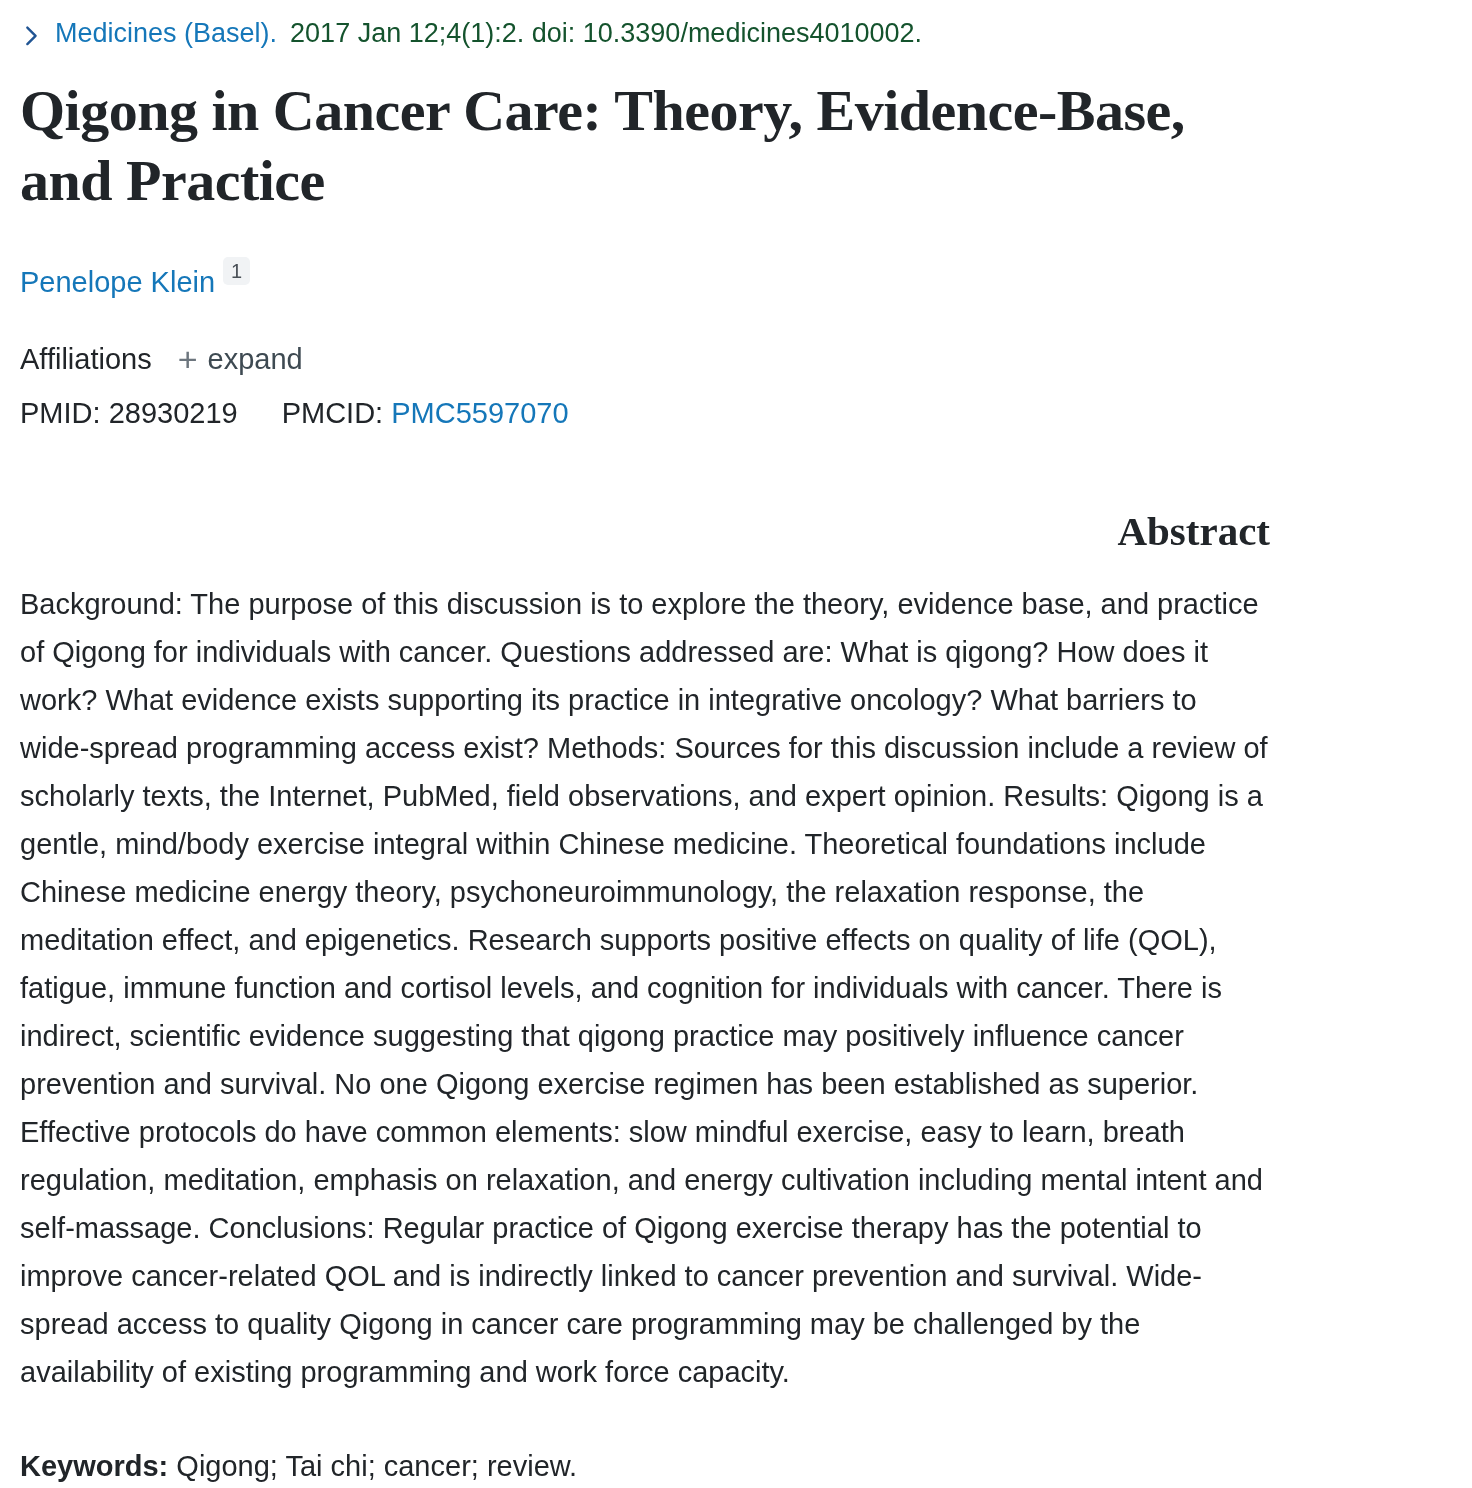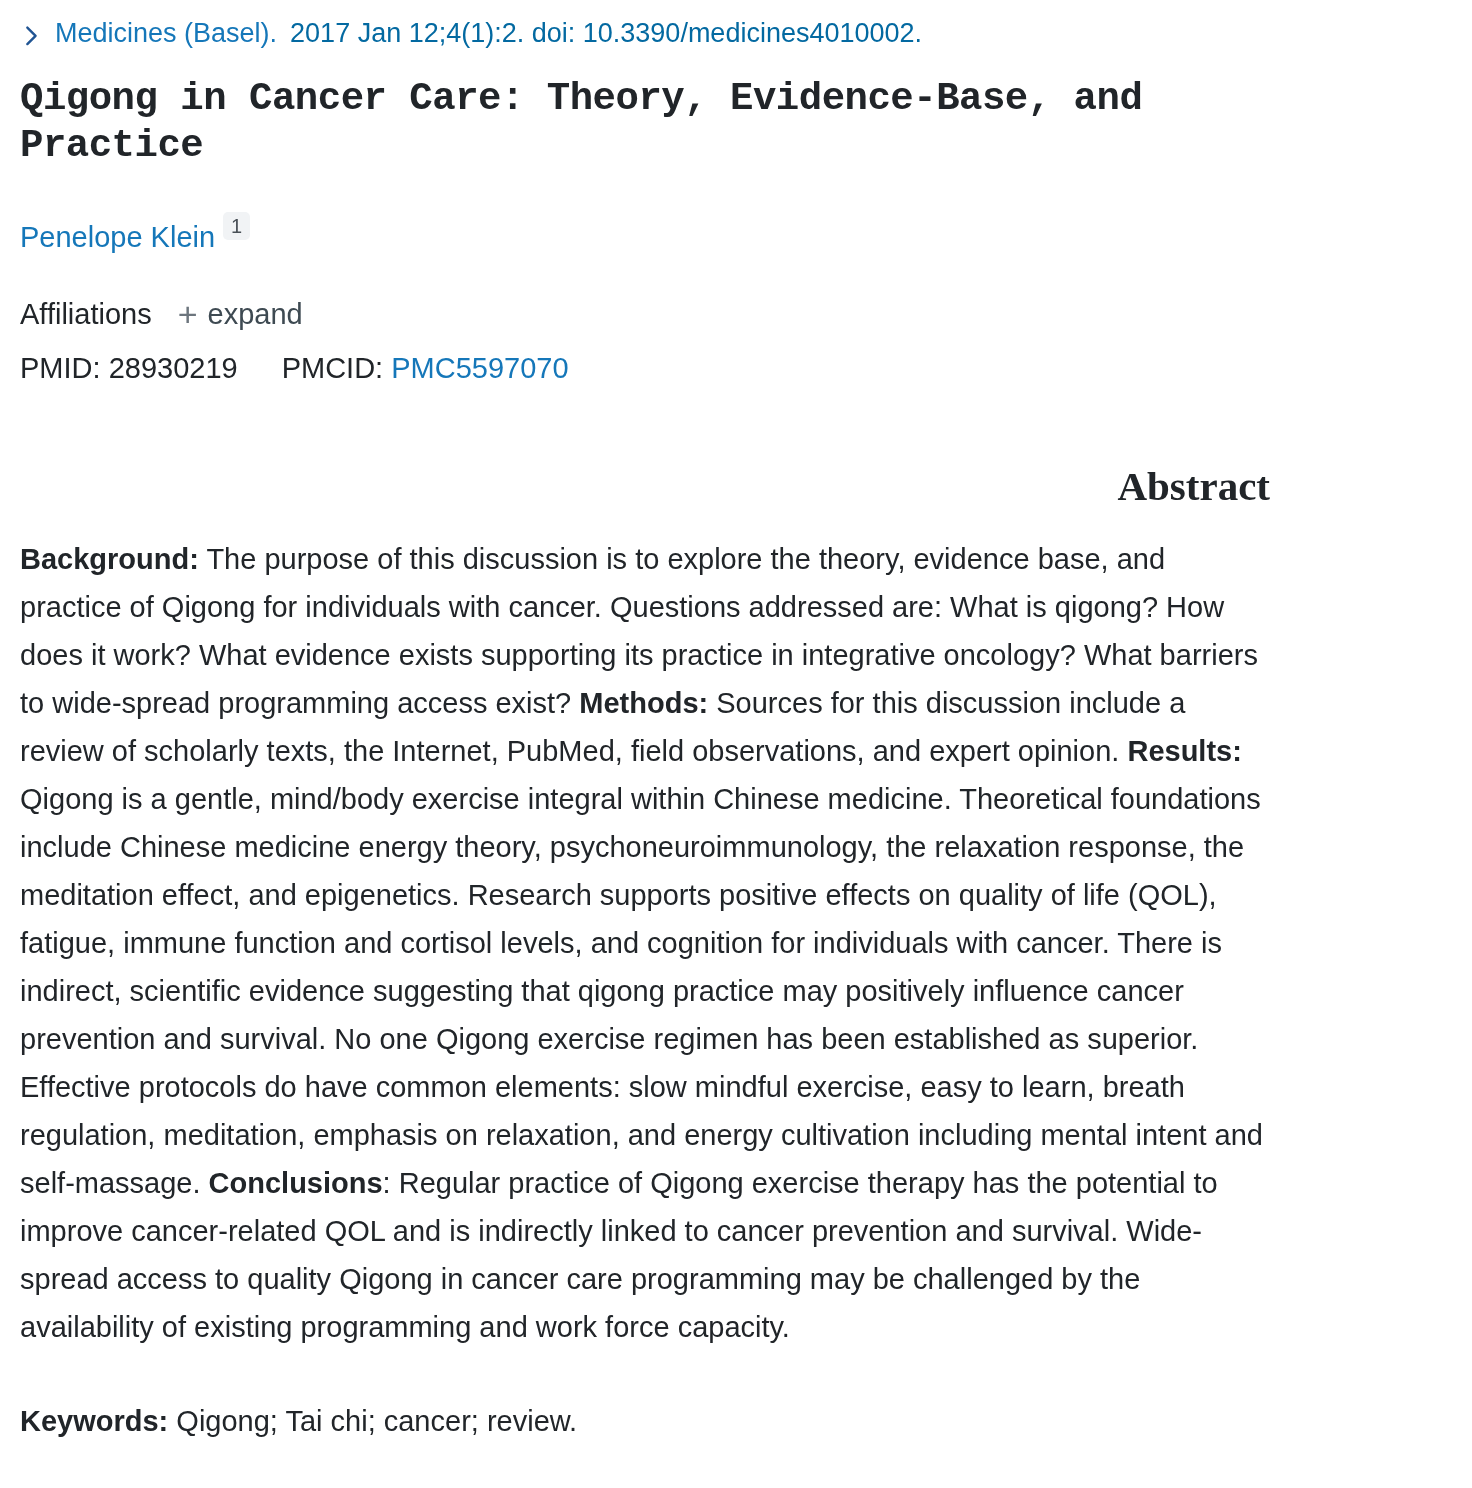--- a/index.html
+++ b/index.html
@@ -29,27 +29,27 @@
     display: inline-flex;
     align-items: center;
     cursor: pointer;
     margin-top: 2px;
   }
   .journal-link {
     color: #1577b9;
     text-decoration: none;
     cursor: pointer;
   }
-  .citation-details { color: #0369a1; }
+  .citation-details { color: #14532d; }
 
   
   h1.title {
-    font-family: Liberation Mono, monospace;
+    font-family: Liberation Serif, serif;
     font-weight: 700;
-    font-size: 39px;
+    font-size: 58px;
     line-height: 1.2;
     color: #212529;
     margin: 26px 0 0 0;
     max-width: 1432px;
     letter-spacing: -0.5px;
   }
 
   
   .authors {
     margin-top: 42px;
@@ -130,21 +130,21 @@
     margin: 76px 0 0 0;
     text-align: right;
   }
   .abstract-text {
     margin-top: 24px;
     font-size: 29px;
     line-height: 48px;
     color: #212529;
     max-width: 1436px;
   }
-  .abstract-text b { font-weight: 700; }
+  .abstract-text b { font-weight: 400; }
 
   .keywords {
     margin-top: 46px;
     font-size: 29px;
     line-height: 48px;
     color: #212529;
   }
   .keywords b { font-weight: 700; }
 </style>
 </head>

